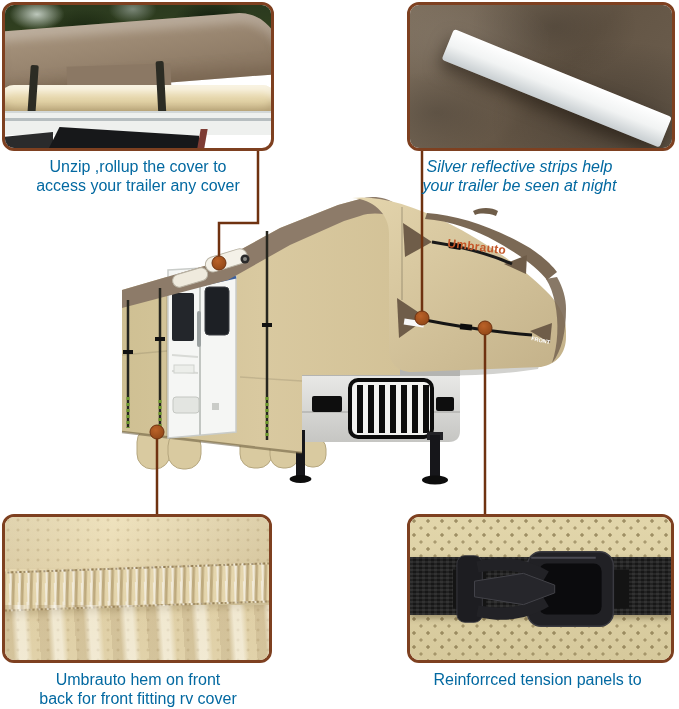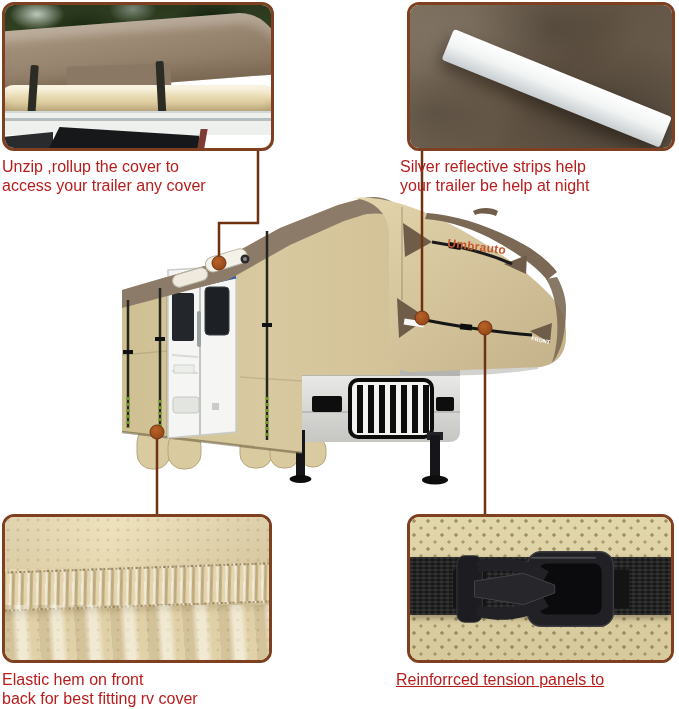--- a/index.html
+++ b/index.html
@@ -84,25 +84,25 @@
     background-size:14px 14px,14px 14px,100% 100%;}
   .br-strap{position:absolute;left:0;right:0;top:40px;height:58px;
     background:
       repeating-linear-gradient(0deg, rgba(255,255,255,.07) 0 2px, rgba(0,0,0,0) 2px 4px),
       repeating-linear-gradient(90deg, rgba(255,255,255,.05) 0 3px, rgba(0,0,0,0) 3px 6px),
       #171717;
     box-shadow:0 3px 6px rgba(60,50,25,.4);}
   .br-buckle{position:absolute;left:50%;top:50%;transform:translate(-50%,-50%);}
 
   
-  .caption{position:absolute;font-size:16px;line-height:19px;color:#b91c1c;z-index:10;}
+  .caption{position:absolute;text-align:center;font-size:16px;line-height:19px;color:#0369a1;z-index:10;}
   #c-tl{left:2px;top:157px;width:272px;}
-  #c-tr{left:400px;top:157px;width:279px;}
+  #c-tr{left:380px;top:157px;width:279px;font-style:italic;}
   #c-bl{left:2px;top:670px;width:272px;}
-  #c-br{left:396px;top:670px;width:283px;text-decoration:underline;}
+  #c-br{left:396px;top:670px;width:283px;}
   .caption span{display:block;}
 
   
   #trailer{position:absolute;left:60px;top:185px;z-index:2;}
   #connectors{position:absolute;inset:0;z-index:6;pointer-events:none;}
 </style>
 </head>
 <body>
 
 <div id="canvas">
@@ -299,23 +299,23 @@
       </svg>
     </div>
   </div>
 
   <div class="caption" id="c-tl">
     <span>Unzip ,rollup the cover to</span>
     <span>access your trailer any cover</span>
   </div>
   <div class="caption" id="c-tr">
     <span>Silver reflective strips help</span>
-    <span>your trailer be help at night</span>
+    <span>your trailer be seen at night</span>
   </div>
   <div class="caption" id="c-bl">
-    <span>Elastic hem on front</span>
-    <span>back for best fitting rv cover</span>
+    <span>Umbrauto hem on front</span>
+    <span>back for front fitting rv cover</span>
   </div>
   <div class="caption" id="c-br">
     <span>Reinforrced tension panels to</span>
   </div>
 
 </div>
 
 </body></html>

